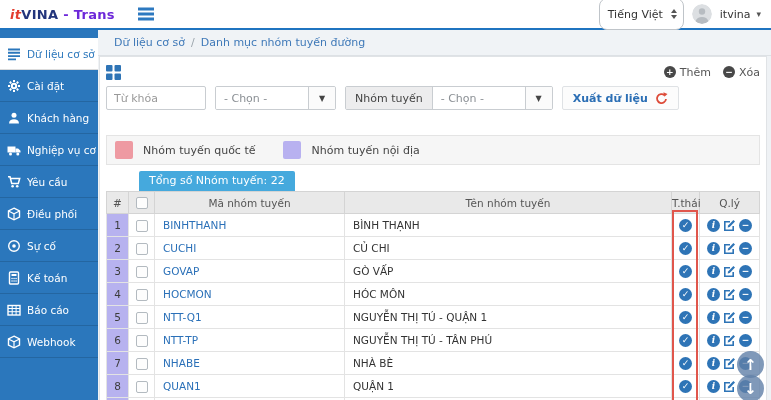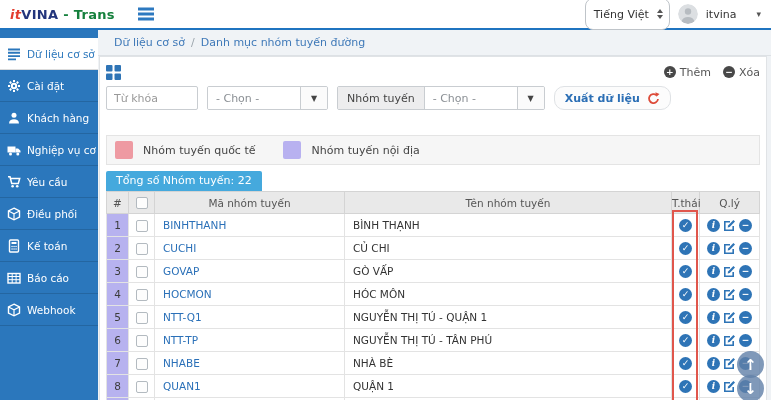--- a/index.html
+++ b/index.html
@@ -12,33 +12,33 @@
   }
   
   .topbar {
     position:absolute; top:0; left:0; right:0; height:30px;
     background:#fff; border-bottom:2px solid #1f74c0; z-index:20;
     display:flex; align-items:center;
   }
   .logo { margin-left:10px; font-size:13px; font-weight:bold; letter-spacing:.3px; white-space:nowrap; }
   .logo .l1 { color:#e23c2e; font-style:italic; }
   .logo .l2 { color:#23357c; }
-  .logo .l3 { color:#15803d; }
+  .logo .l3 { color:#6d28d9; }
   .hamburger { margin-left:22px; display:inline-flex; cursor:pointer; }
   .topbar-right { margin-left:auto; display:flex; align-items:center; gap:8px; padding-right:10px; }
   .lang-select {
     display:flex; align-items:center; gap:8px; height:32px;
     border:1px solid #bfc4c9; border-radius:8px; background:#fff;
     padding:0 6px 0 8px; color:#333; cursor:pointer;
   }
   .updown { display:inline-flex; flex-direction:column; gap:2px; }
   .tri-up { width:0; height:0; border-left:3.5px solid transparent; border-right:3.5px solid transparent; border-bottom:4px solid #555; }
   .tri-down { width:0; height:0; border-left:3.5px solid transparent; border-right:3.5px solid transparent; border-top:4px solid #555; }
   .avatar { width:20px; height:20px; border-radius:50%; overflow:hidden; flex:0 0 auto; }
-  .user-menu { display:flex; align-items:center; gap:20px; color:#333; cursor:pointer; }
+  .user-menu { display:flex; align-items:center; gap:6px; color:#333; cursor:pointer; }
   .caret { font-size:9px; color:#555; }
 
   
   .sidebar {
     position:absolute; top:30px; left:0; bottom:0; width:98px;
     background:#2b77bc; padding-top:8px; z-index:15;
   }
   .side-item {
     height:32px; display:flex; align-items:center; gap:6px; padding:0 7px;
     color:#fff; cursor:pointer; border-bottom:1px solid rgba(0,0,0,.14);
@@ -64,57 +64,57 @@
   .panel-row1 { height:18px; display:flex; align-items:center; }
   .panel-row1 .spacer { flex:1; }
   .mini-btn { display:flex; align-items:center; gap:4px; color:#555; cursor:pointer; margin-left:12px; }
   .dark-circle {
     width:12px; height:12px; border-radius:50%; background:#484848; color:#fff;
     display:inline-flex; align-items:center; justify-content:center;
     font-size:9px; font-weight:bold; line-height:1;
   }
   .toolbar { margin-top:4px; height:26px; display:flex; align-items:center; gap:9px; }
   .kw-input {
-    width:92px; height:24px; border:1px solid #c9cdd1; border-radius:2px;
+    width:100px; height:24px; border:1px solid #c9cdd1; border-radius:2px;
     padding:0 7px; font:inherit; color:#333; background:#fff;
   }
   .kw-input::placeholder { color:#999; }
   .igroup { display:inline-flex; height:24px; border:1px solid #c9cdd1; border-radius:2px; overflow:hidden; }
   .igroup .addon {
     background:#ededee; border-right:1px solid #c9cdd1; display:flex;
     align-items:center; padding:0 9px; color:#444;
   }
   .igroup .sel {
     width:92px; background:#fff; display:flex; align-items:center;
     padding:0 8px; color:#8a8f94; cursor:pointer;
   }
   .igroup .dd-btn {
     width:27px; background:#fbfbfb; border-left:1px solid #c9cdd1;
     display:flex; align-items:center; justify-content:center;
     font-size:8px; color:#444; cursor:pointer;
   }
   .export-box {
     display:inline-flex; align-items:center; gap:7px; height:24px;
-    border:1px solid #dfe2e5; border-radius:10px; background:#fcfcfc;
+    border:1px solid #dfe2e5; border-radius:2px; background:#fcfcfc;
     padding:0 10px; cursor:pointer;
   }
   .export-box .txt { color:#2c6fb5; font-weight:bold; }
 
   .legend-box {
     margin-top:24px; height:30px; background:#f6f6f6; border:1px solid #e4e4e4;
     display:flex; align-items:center; padding:0 8px; gap:10px;
   }
   .swatch { width:18px; height:18px; border-radius:2px; }
   .swatch.intl { background:#ee9aa2; }
   .swatch.dom  { background:#b8b1f0; margin-left:18px; }
   .legend-box .ltxt { color:#444; }
 
   .summary-tab {
     margin-top:6px; display:inline-block; background:#45a9dd; color:#fff;
-    padding:3px 10px 4px; font-size:11px; border-radius:2px 2px 0 0;
+    padding:3px 10px 4px; font-size:11px; border-radius:2px 2px 0 0;margin-left:33px;
   }
 
   .grid-wrap { position:relative; }
   table.grid { width:100%; border-collapse:collapse; table-layout:fixed; }
   .grid th {
     background:#e9e9e9; border:1px solid #d4d4d4; height:22px;
     font-weight:normal; color:#555; font-size:10.5px;
   }
   .grid td { border:1px solid #e3e3e3; height:23px; background:#fff; font-size:10.5px; }
   .c-idx  { width:22px; text-align:center; }
@@ -224,20 +224,27 @@
   </div>
   <div class="side-item">
     <svg width="14" height="14" viewBox="0 0 14 14">
         <path fill="none" stroke="currentColor" stroke-width="1.4" d="M7 1.2 12.5 4v6L7 12.8 1.5 10V4z"></path>
         <path fill="none" stroke="currentColor" stroke-width="1.2" d="M1.5 4 7 6.8 12.5 4M7 6.8v6"></path>
       </svg>
     <span class="lbl">Điều phối</span>
   </div>
   <div class="side-item">
     <svg width="14" height="14" viewBox="0 0 14 14">
+        <circle cx="7" cy="7" r="5.3" fill="none" stroke="currentColor" stroke-width="1.4"></circle>
+        <circle cx="7" cy="7" r="1.8" fill="currentColor"></circle>
+      </svg>
+    <span class="lbl">Sự cố</span>
+  </div>
+  <div class="side-item">
+    <svg width="14" height="14" viewBox="0 0 14 14">
         <rect x="2.5" y="1" width="9" height="12" rx="1" fill="none" stroke="currentColor" stroke-width="1.4"></rect>
         <rect x="4.5" y="3" width="5" height="2" fill="currentColor"></rect>
         <path stroke="currentColor" stroke-width="1.4" stroke-linecap="round" d="M5 7.5h.1M7 7.5h.1M9 7.5h.1M5 10h.1M7 10h.1M9 10h.1"></path>
       </svg>
     <span class="lbl">Kế toán</span>
   </div>
   <div class="side-item">
     <svg width="14" height="14" viewBox="0 0 14 14">
         <rect x="1" y="2.5" width="12" height="9.5" fill="none" stroke="currentColor" stroke-width="1.4"></rect>
         <path stroke="currentColor" stroke-width="1" d="M1 5.5h12M1 8.7h12M5.2 2.5v9.5M9.1 2.5v9.5"></path>

